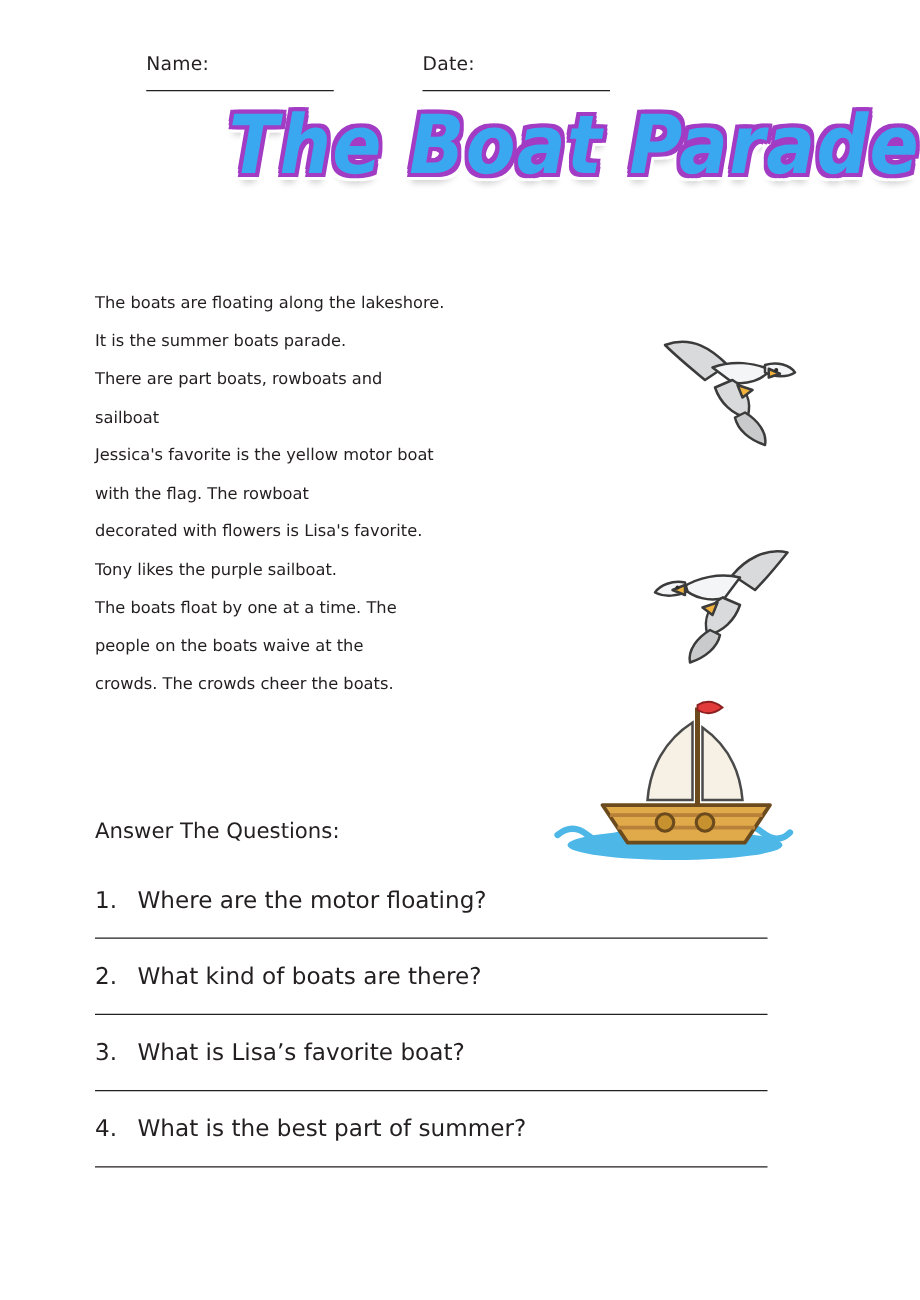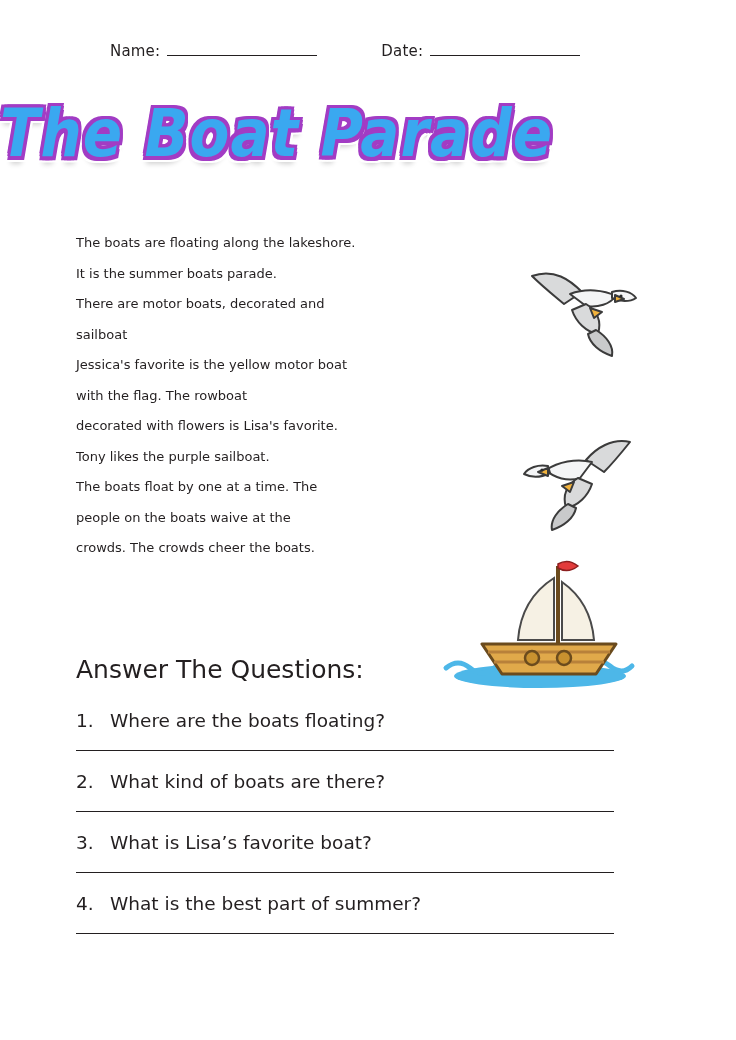--- a/index.html
+++ b/index.html
@@ -28,42 +28,43 @@
     left: 110px;
     width: 520px;
     display: flex;
     align-items: baseline;
   }
   .field {
     display: flex;
     align-items: baseline;
     font-size: 15px;
     color: #231f20;
+    flex-direction: column;
   }
   .field-label {
     white-space: nowrap;
     letter-spacing: 0.2px;
   }
   .field-rule {
     display: inline-block;
     border-bottom: 1.6px solid #231f20;
     margin-left: 7px;
     height: 12px;
   }
   .field-name .field-rule { width: 150px; }
   .field-date { margin-left: 64px; }
   .field-date .field-rule { width: 150px; }
 
   
   .title-wrap {
     position: absolute;
-    top: 100px;
+    top: 82px;
     left: 0;
     width: 736px;
-    text-align: left;
+    text-align: right;
   }
   .title {
     display: inline-block;
     font-family: "DejaVu Sans", sans-serif;
     font-size: 58px;
     font-weight: bold;
     font-style: italic;
     letter-spacing: 1px;
     color: #3aa8f0;
     -webkit-text-stroke: 0px;
@@ -100,21 +101,21 @@
   }
   .passage p {
     margin: 0;
   }
 
   
   .answer-heading {
     position: absolute;
     top: 655px;
     left: 76px;
-    font-size: 25px;
+    font-size: 17px;
     color: #231f20;
   }
 
   
   .questions {
     position: absolute;
     top: 710px;
     left: 76px;
     width: 538px;
   }
@@ -164,39 +165,39 @@
     </div>
   </div>
 
   <div class="title-wrap">
     <span class="title">The Boat Parade</span>
   </div>
 
   <div class="passage">
     <p>The boats are floating along the lakeshore.</p>
     <p>It is the summer boats parade.</p>
-    <p>There are motor boats, decorated and</p>
+    <p>There are part boats, rowboats and</p>
     <p>sailboat</p>
     <p>Jessica's favorite is the yellow motor boat</p>
     <p>with the flag. The rowboat</p>
     <p>decorated with flowers is Lisa's favorite.</p>
     <p>Tony likes the purple sailboat.</p>
     <p>The boats float by one at a time. The</p>
     <p>people on the boats waive at the</p>
     <p>crowds. The crowds cheer the boats.</p>
   </div>
 
   <div class="answer-heading">Answer The Questions:</div>
 
   <div class="questions">
 
     <div class="question-block">
       <div class="question-line">
         <span class="q-num">1.</span>
-        <span class="q-text">Where are the boats floating?</span>
+        <span class="q-text">Where are the motor floating?</span>
       </div>
       <div class="answer-rule"></div>
     </div>
 
     <div class="question-block">
       <div class="question-line">
         <span class="q-num">2.</span>
         <span class="q-text">What kind of boats are there?</span>
       </div>
       <div class="answer-rule"></div>

